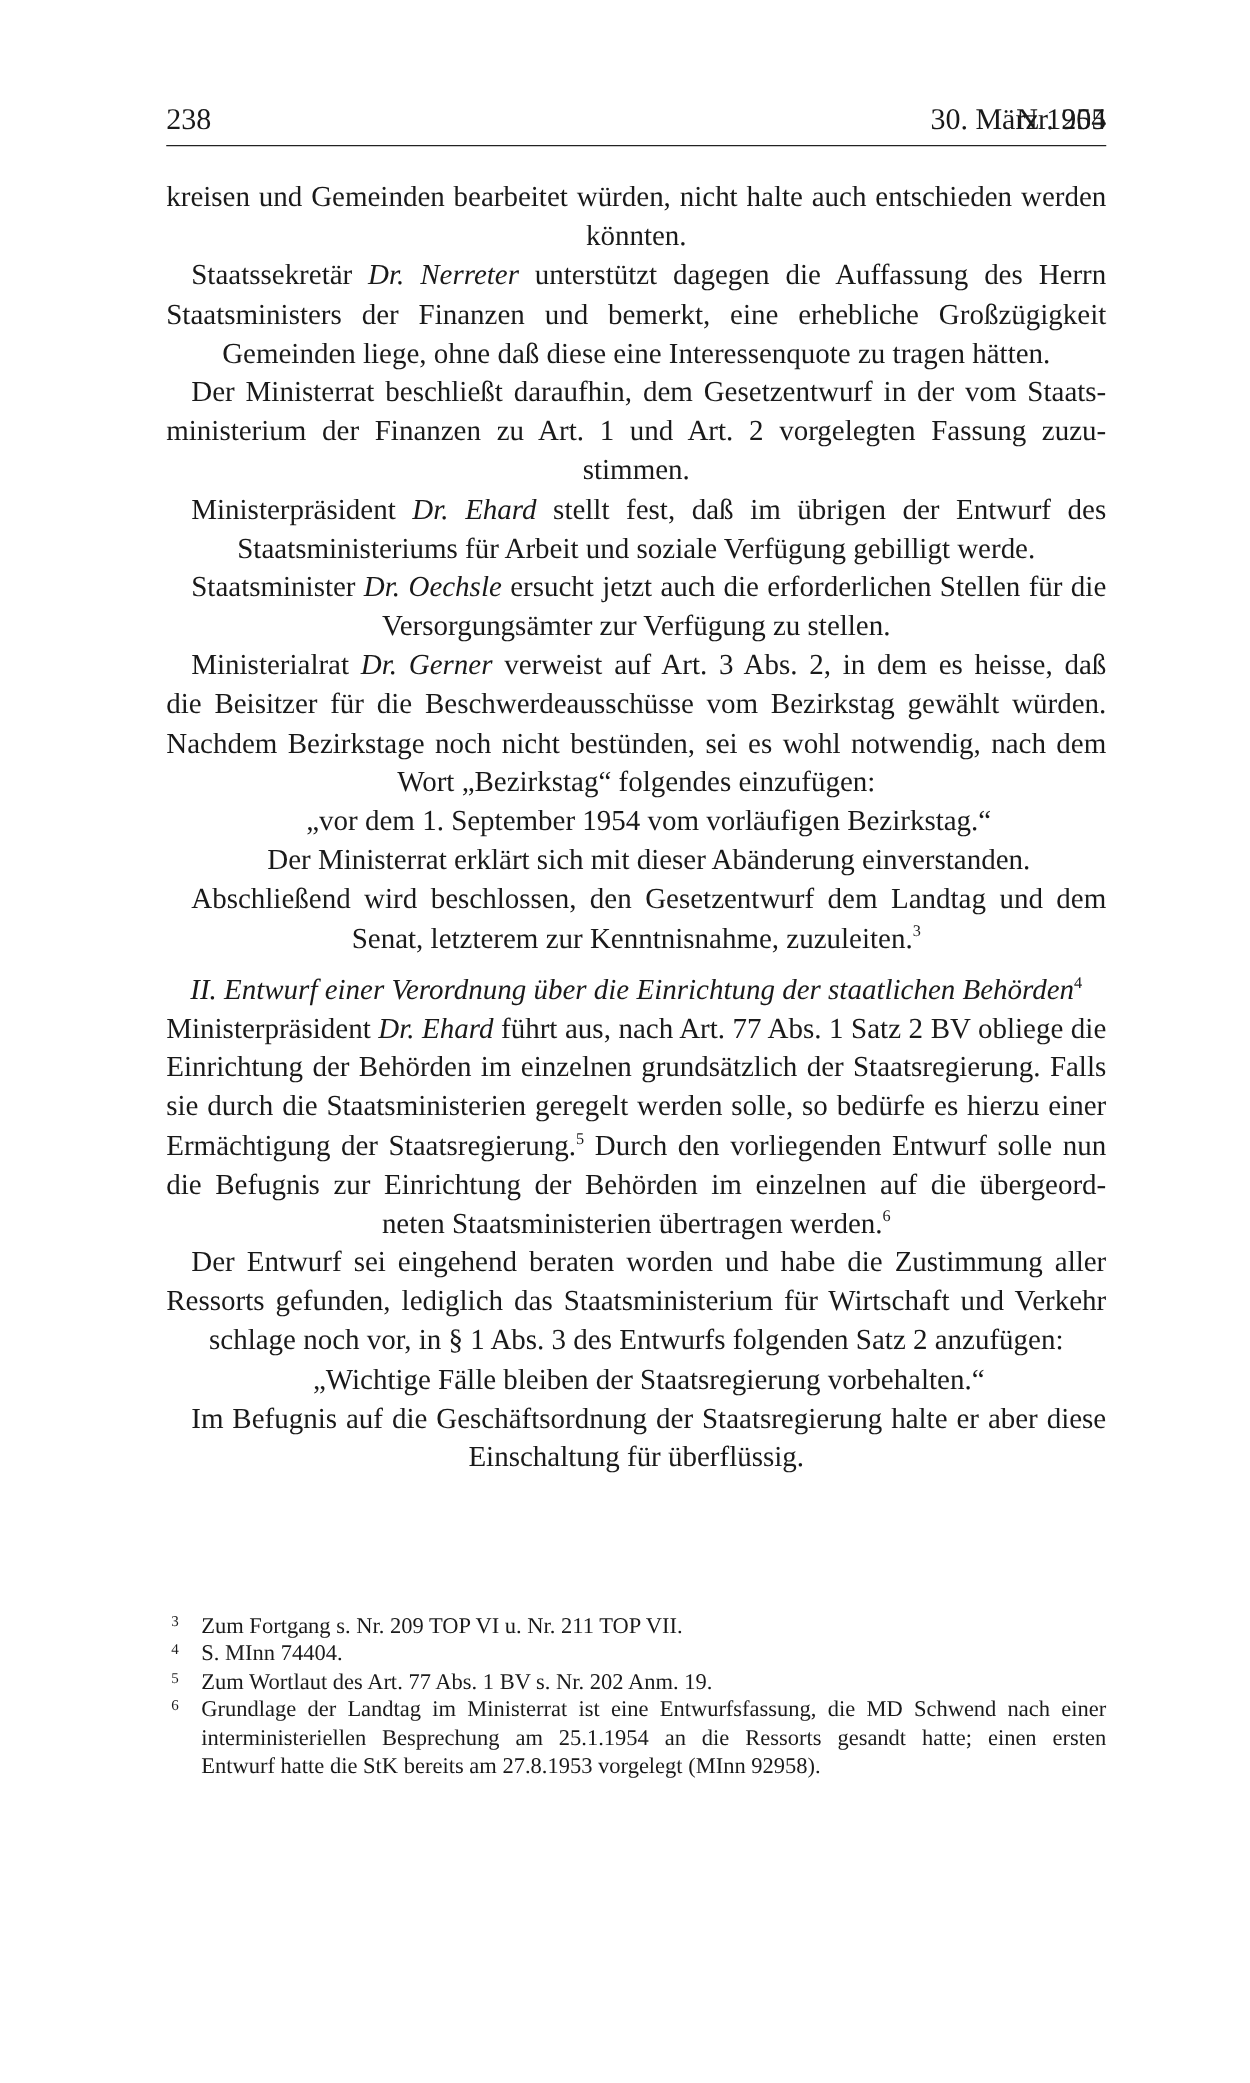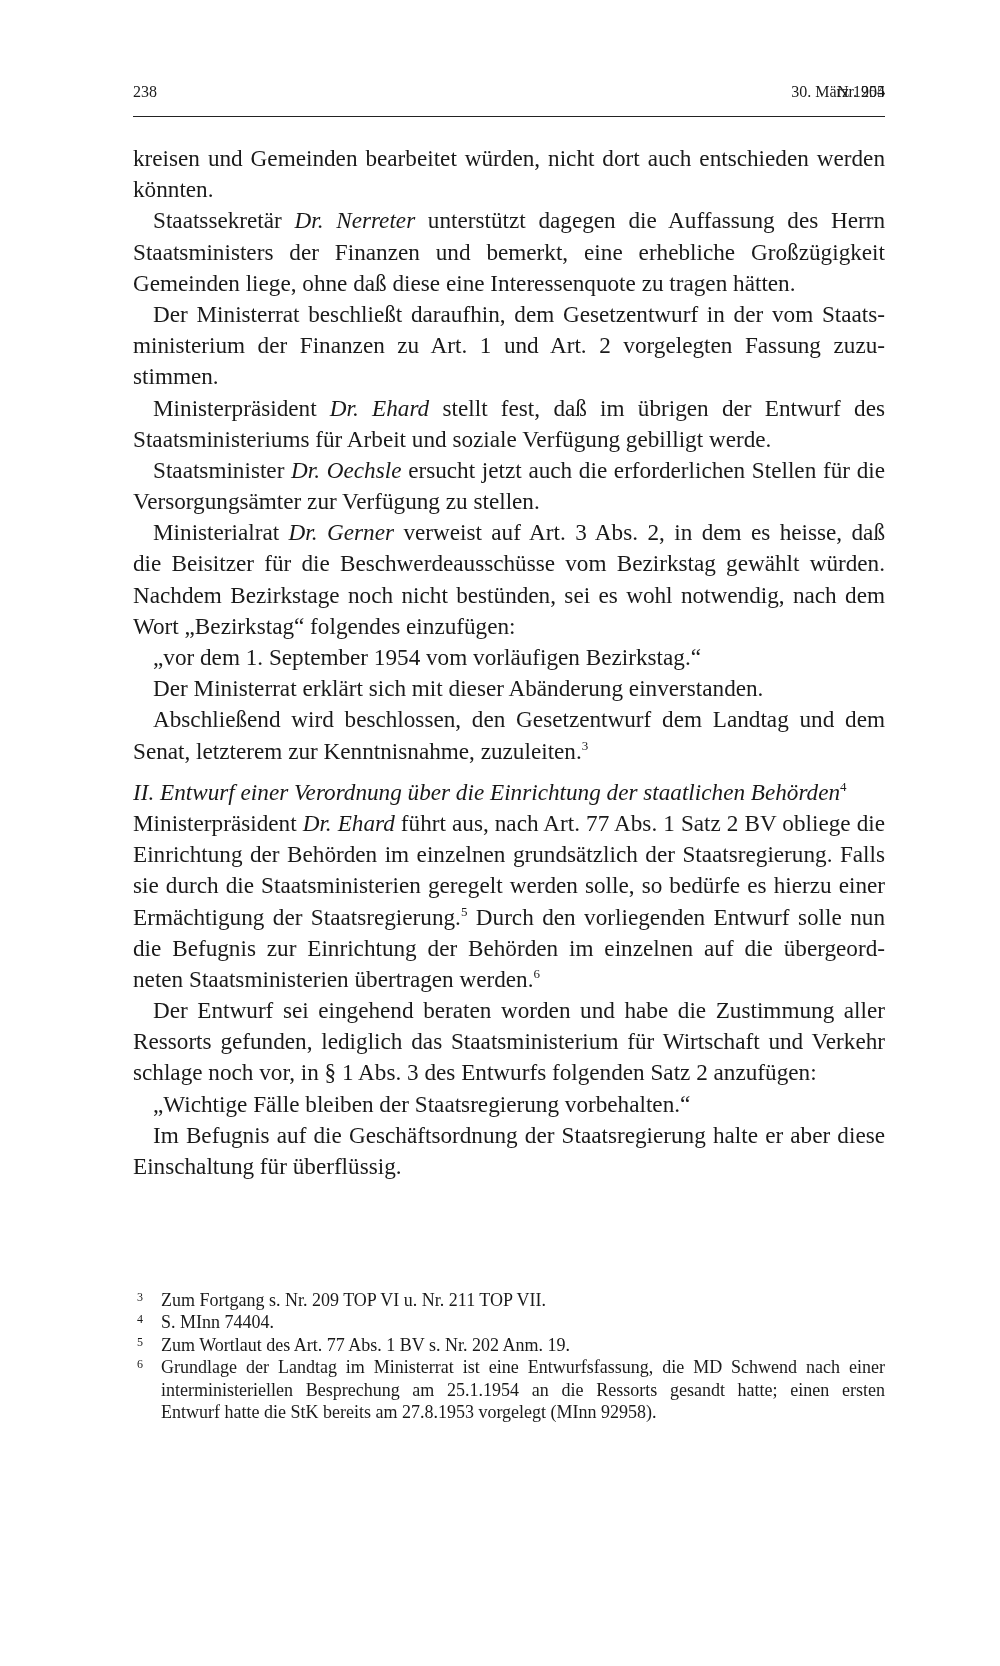--- a/index.html
+++ b/index.html
@@ -1,28 +1,28 @@
 <!DOCTYPE html>
 <html><head>
 <meta charset="utf-8">
 <style>
   html, body { margin: 0; padding: 0; background: #ffffff; }
   body { width: 1000px; height: 1666px; position: relative; overflow: hidden;
          font-family: "Liberation Serif", "DejaVu Serif", serif; color: #1a1a1a; }
   .page { position: absolute; left: 0; top: 0; width: 1000px; height: 1666px; }
   .header { position: absolute; left: 133px; top: 83px; width: 752px; height: 32px;
-            font-size: 16px; }
+            font-size: 24px; }
   .header .pn { position: absolute; left: 0; top: 0; }
   .header .dt { position: absolute; left: 0; width: 752px; text-align: right; top: 0; }
   .header .nr { position: absolute; right: 0; top: 0; }
   .rule { position: absolute; left: 133px; top: 116px; width: 752px; height: 0;
           border-top: 1.5px solid #222; }
   .body { position: absolute; left: 133px; top: 143px; width: 752px;
           font-size: 23.2px; line-height: 31.2px; }
-  .line { height: 31.2px; white-space: nowrap; }
+  .line { height: 31.2px; white-space: nowrap; text-align: center; }
   .j { text-align: justify; text-align-last: justify; }
   .ind { padding-left: 20px; }
   .gap { height: 10px; }
   i { font-style: italic; }
   sup { font-size: 13px; vertical-align: 9px; line-height: 0; }
   .fn { position: absolute; left: 133px; top: 1289px; width: 752px;
         font-size: 18px; line-height: 22.4px; }
   .fnrow { position: relative; padding-left: 28px; }
   .fnrow .mk { position: absolute; left: 4px; top: -3px; font-size: 12px; }
   .fnline { white-space: nowrap; height: 22.4px; }
@@ -35,21 +35,21 @@
   <div class="header">
     <span class="pn">238</span>
     <span class="dt">30. März 1954</span>
     <span class="nr">Nr. 205</span>
   </div>
   <div class="rule"></div>
 
   <div class="body">
 
     <div>
-      <div class="line j">kreisen und Gemeinden bearbeitet würden, nicht dort auch entschieden werden</div>
+      <div class="line j">kreisen und Gemeinden bearbeitet würden, nicht halte auch entschieden werden</div>
       <div class="line">könnten.</div>
     </div>
 
     <div>
       <div class="line j ind"><span>Staatssekretär </span><i>Dr. Nerreter</i><span> unterstützt dagegen die Auffassung des Herrn</span></div>
       <div class="line j">Staatsministers der Finanzen und bemerkt, eine erhebliche Großzügigkeit</div>
       <div class="line">Gemeinden liege, ohne daß diese eine Interessenquote zu tragen hätten.</div>
     </div>
 
     <div>

